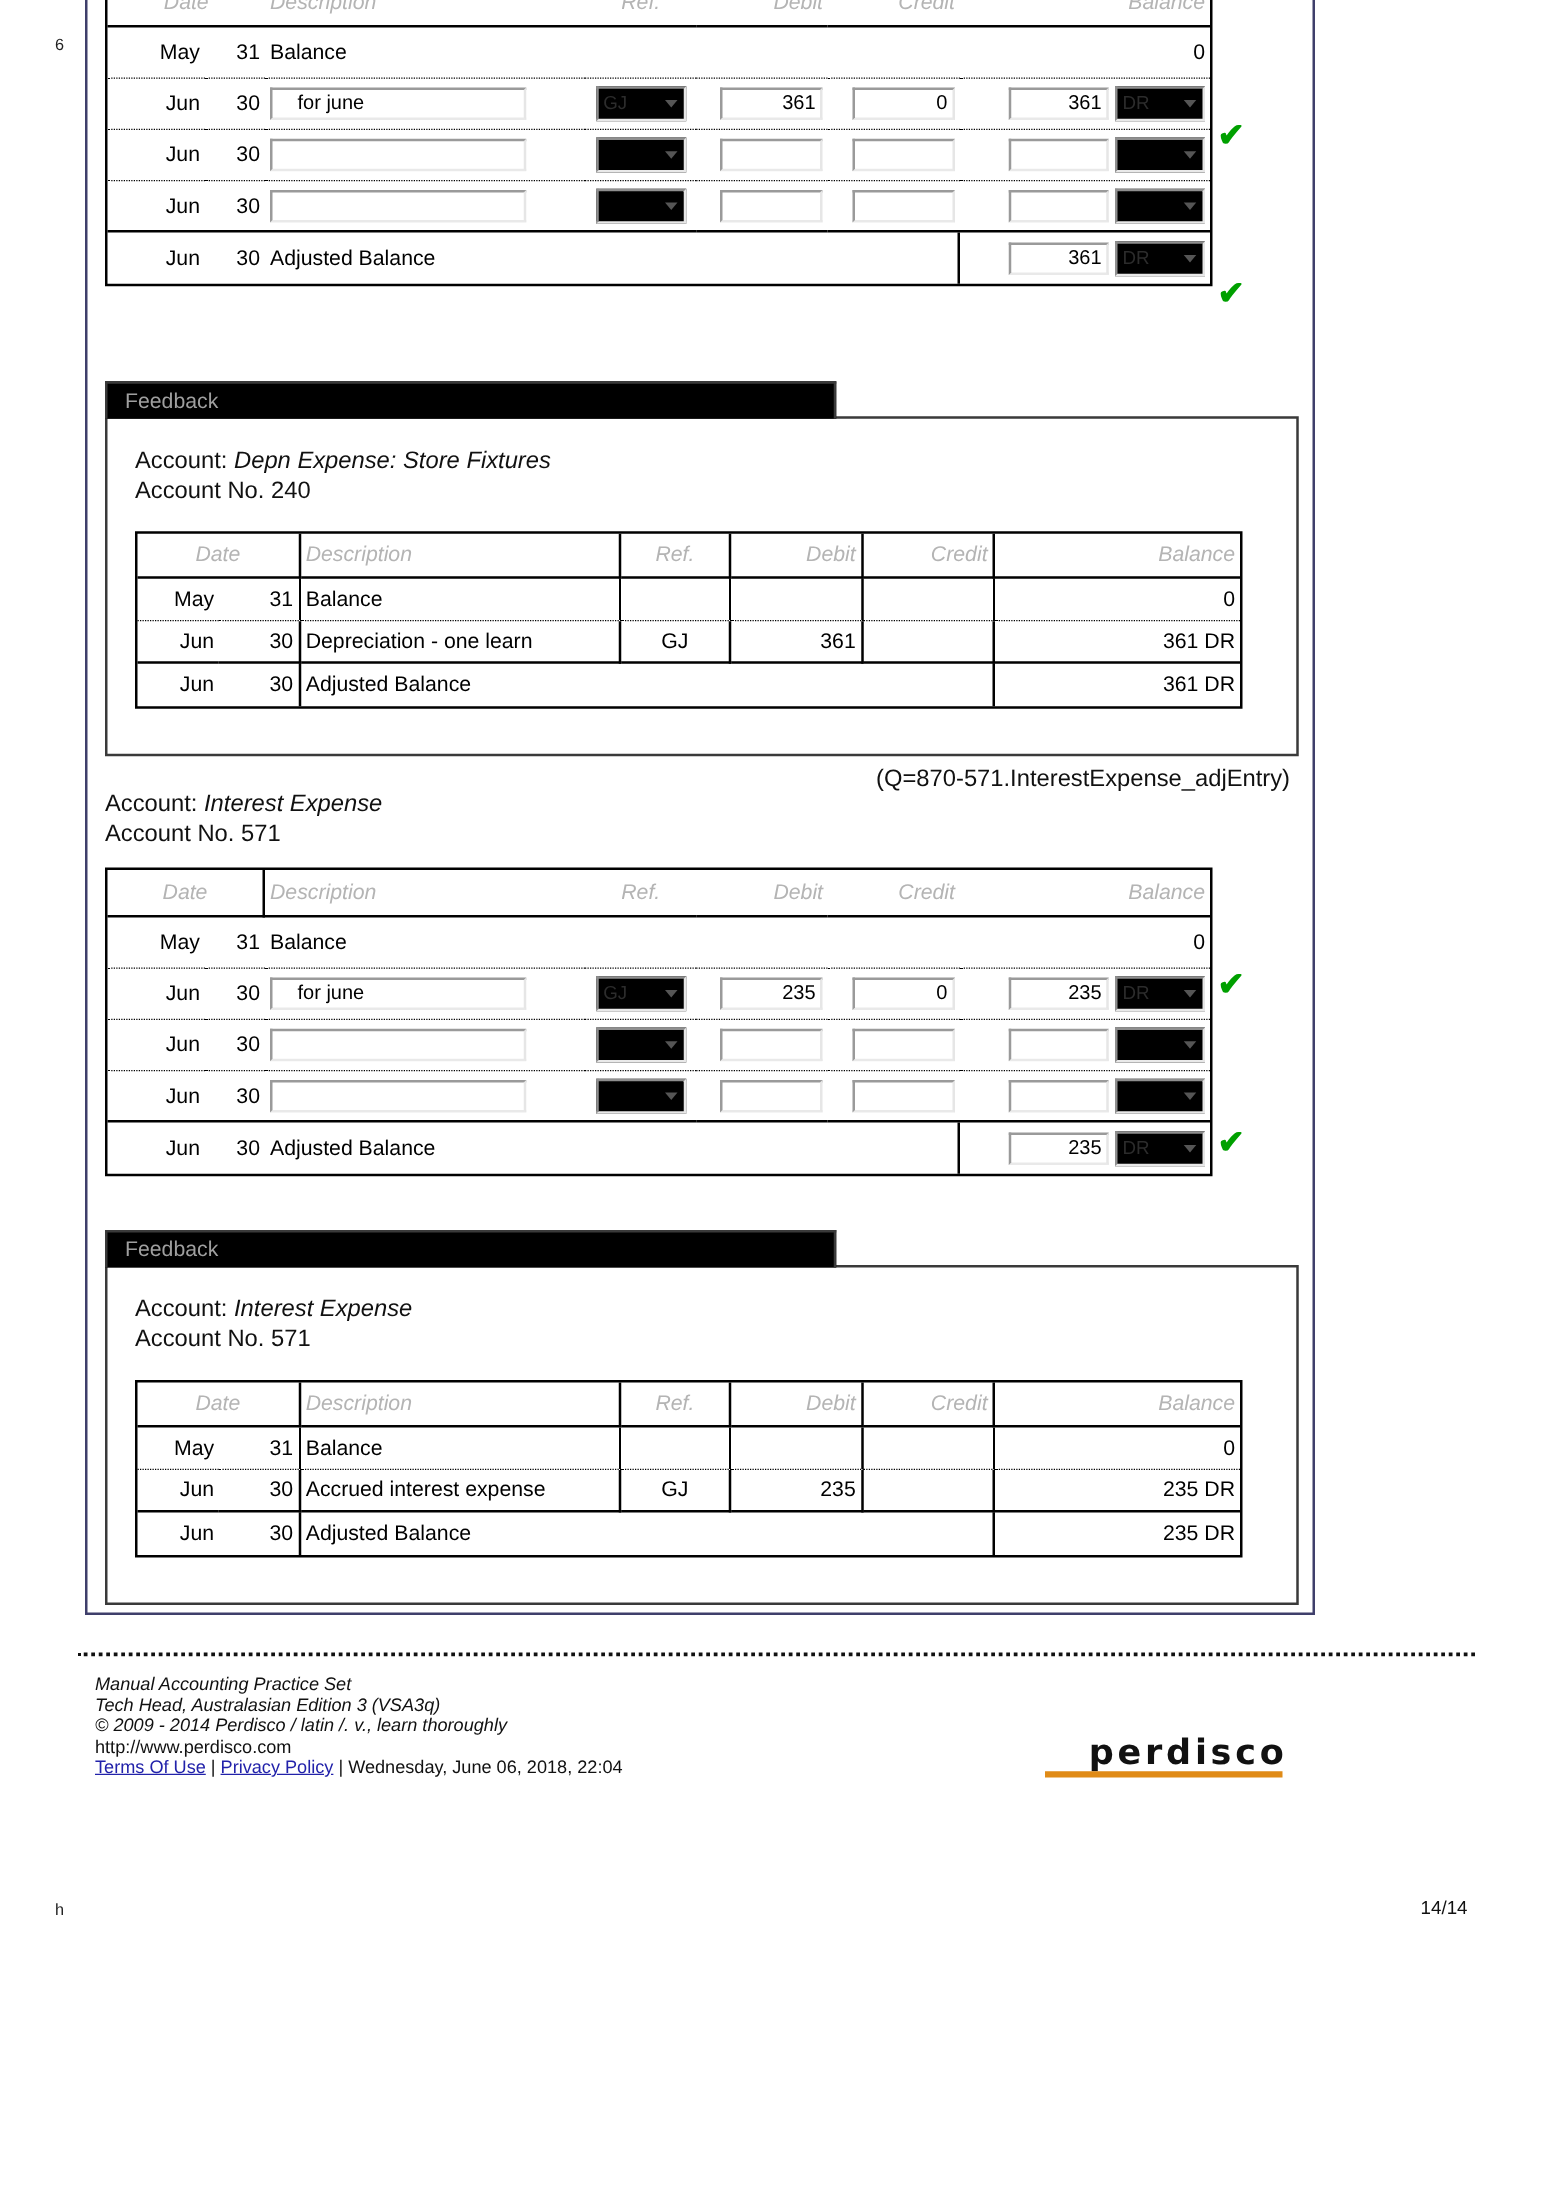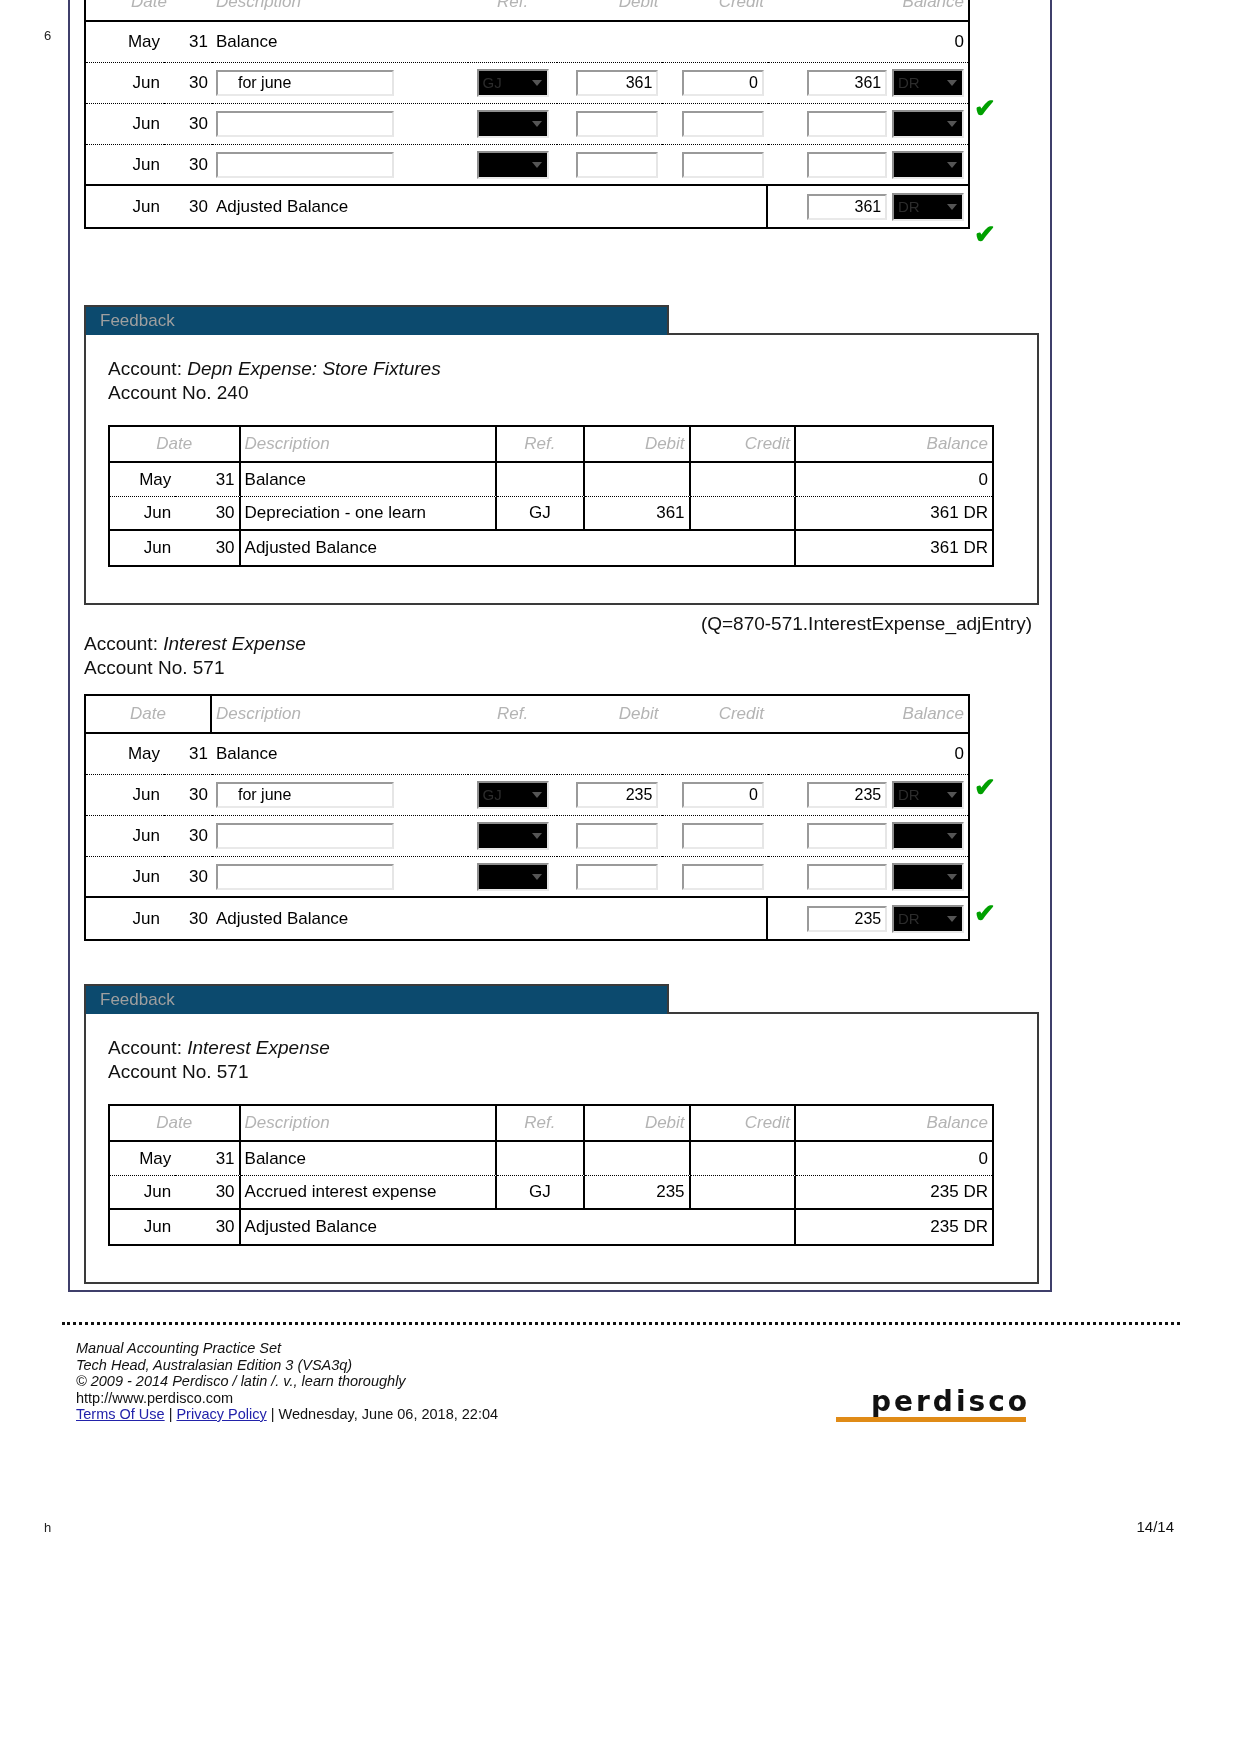--- a/index.html
+++ b/index.html
@@ -85,21 +85,21 @@
     border-color: #9a9a9a #e6e6e6 #e9e9e9 #9a9a9a;
     background: #fff;
     height: 26px;
     line-height: 22px;
     font-size: 16px;
     font-family: "Liberation Sans", sans-serif;
     padding: 0 4px;
     vertical-align: middle;
     color:#000;
   }
-  .tinput.desc { width: 178px; text-align: left; padding-left: 20px; }
+  .tinput.desc { width: 205px; text-align: left; padding-left: 20px; }
   .tinput.num  { width: 82px;  text-align: right; }
   .tinput.bal  { width: 80px;  text-align: right; }
 
   .tselect {
     display: inline-block;
     position: relative;
     width: 72px; height: 28px;
     background: #000;
     border: 2px solid;
     border-color: #8f8f8f #e6e6e6 #e9e9e9 #8f8f8f;
@@ -127,21 +127,21 @@
     font-weight: bold;
     line-height: 1;
   }
 
   
   .feedback-block { position: absolute; }
   .feedback-tab {
     width: 585px; height: 30px;
     border: 2px solid #3a3a3a;
     border-bottom: none;
-    background: #0c4a6e;
+    background: #000000;
     color: #9f9f9f;
     font-size: 17px;
     line-height: 28px;
     padding-left: 14px;
     position: relative;
     z-index: 2;
   }
   .feedback-body {
     border: 2px solid #3a3a3a;
     background: #fff;

